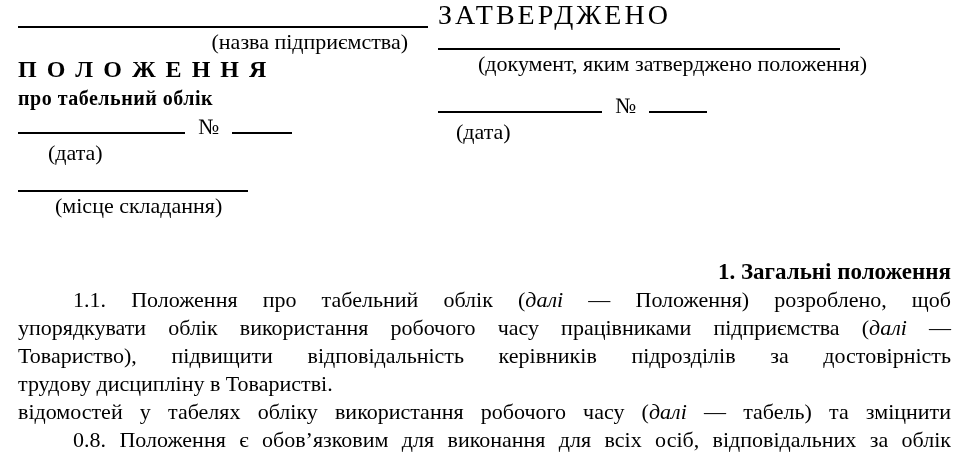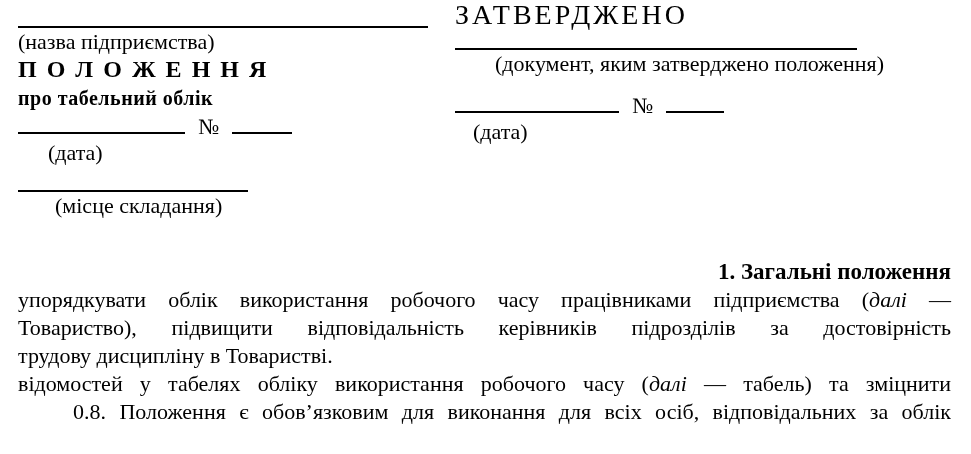--- a/index.html
+++ b/index.html
@@ -6,25 +6,25 @@
   body {
     width: 971px; height: 454px; overflow: hidden;
     background: #ffffff; color: #000000;
     font-family: "Liberation Serif", "DejaVu Serif", serif;
   }
   .page { position: relative; width: 971px; height: 454px; background: #fff; }
 
   
   .hdr { position: relative; height: 252px; }
   .col-left  { position: absolute; left: 18px;  top: 0; width: 414px; }
-  .col-right { position: absolute; left: 455px; top: 0; width: 505px; }
+  .col-right { position: absolute; left: 438px; top: 0; width: 505px; }
 
   .blank-top   { height: 26px; border-bottom: 2px solid #000; width: 410px; }
   .lbl         { font-size: 22px; line-height: 27px; }
-  .center      { text-align: left; width: 390px; }
+  .center      { text-align: right; width: 390px; }
   .pl18 { padding-left: 18px; }
   .pl30 { padding-left: 30px; }
   .pl37 { padding-left: 37px; }
   .pl40 { padding-left: 40px; }
 
   .title1 { font-size: 24px; font-weight: bold; letter-spacing: 2px; line-height: 29px; }
   .title2 { font-size: 20px; font-weight: bold; letter-spacing: .5px; line-height: 28px; }
 
   .numrow { height: 27px; font-size: 22px; line-height: 27px; }
   .fill   { display: inline-block; height: 20px; border-bottom: 2px solid #000; }
@@ -77,20 +77,21 @@
         <span class="fill w164"></span><span class="nosign">№</span><span class="fill w58"></span>
       </div>
       <div class="lbl pl18">(дата)</div>
     </div>
 
   </div>
 
   <div class="bodytext">
     <h3 class="sect">1. Загальні положення</h3>
     <div class="para">
+        <div class="tline just ind"><span>1.1. Положення про табельний облік (</span><span class="it">далі</span><span> — Положення) розроблено, щоб</span></div>
         <div class="tline just"><span>упорядкувати облік використання робочого часу працівниками підприємства (</span><span class="it">далі</span><span> —</span></div>
         <div class="tline just"><span>Товариство), підвищити відповідальність керівників підрозділів за достовірність</span></div>
         <div class="tline"><span>трудову дисципліну в Товаристві.</span></div>
         <div class="tline just"><span>відомостей у табелях обліку використання робочого часу (</span><span class="it">далі</span><span> — табель) та зміцнити</span></div>
       </div>
     <div class="para">
         <div class="tline just ind"><span>0.8. Положення є обов’язковим для виконання для всіх осіб, відповідальних за облік</span></div>
       </div>
   </div>
 

